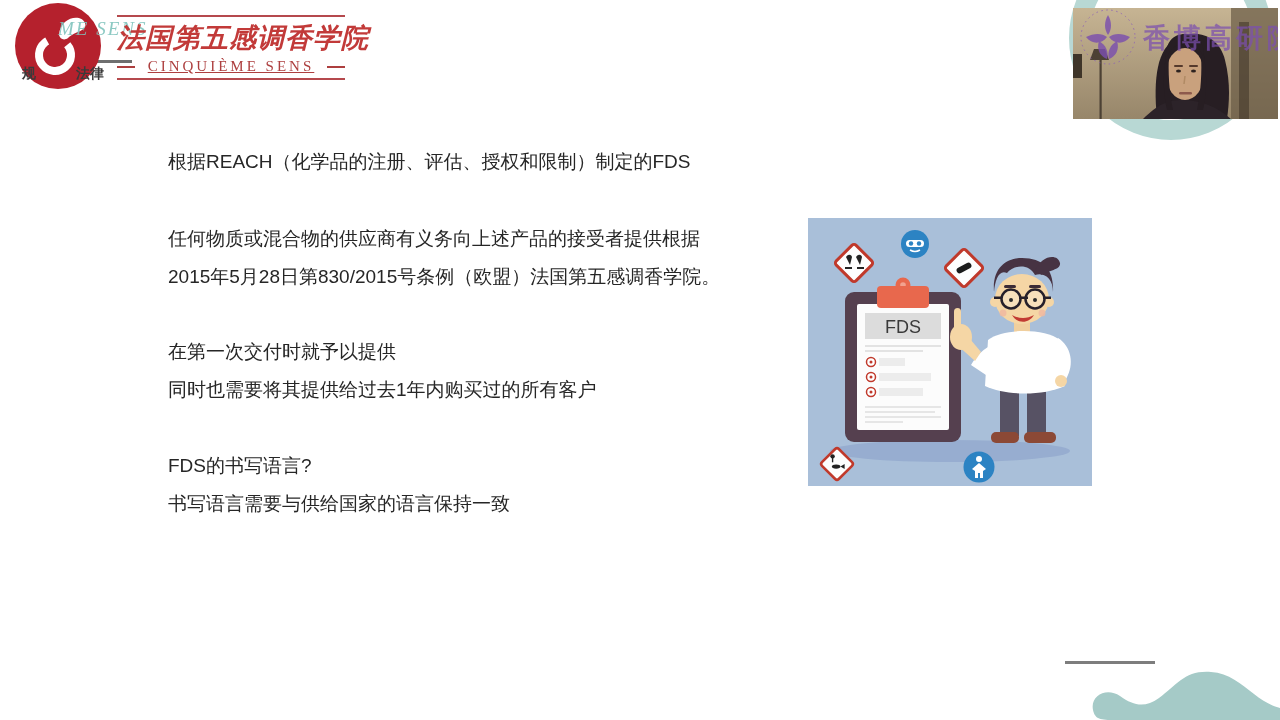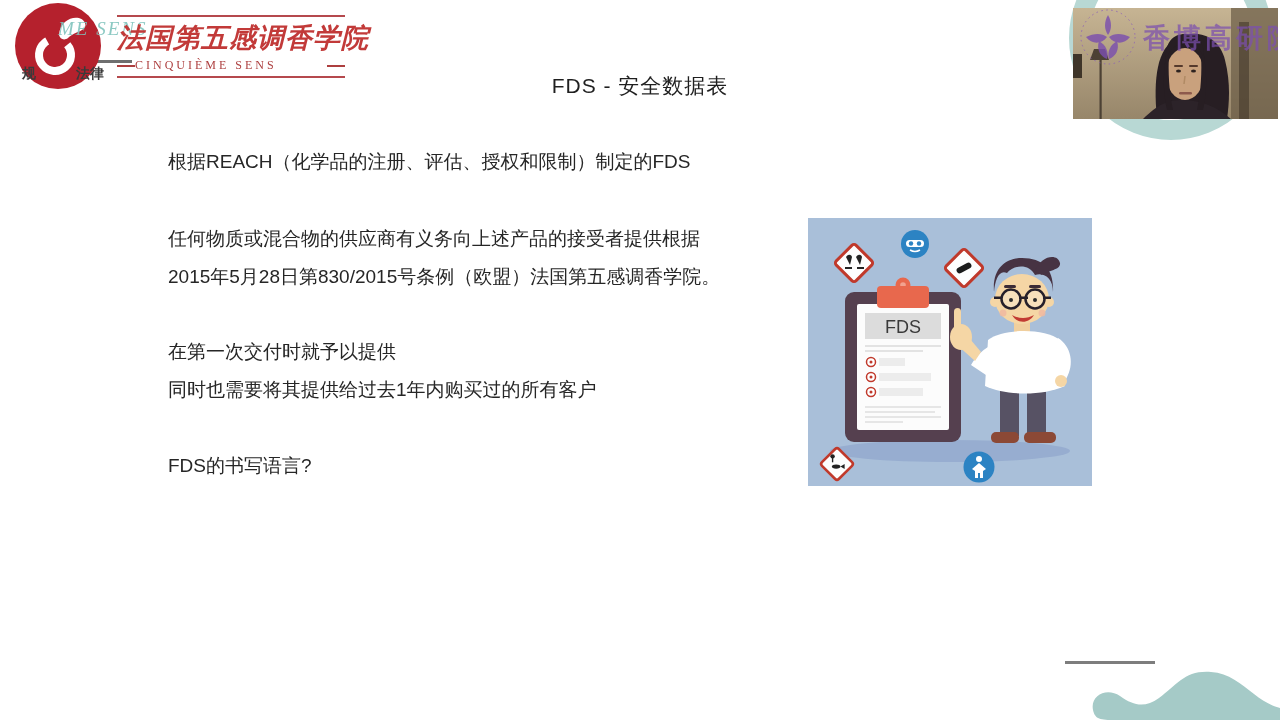--- a/index.html
+++ b/index.html
@@ -16,22 +16,22 @@
   .logo-circle { position:absolute; left:15px; top:3px; width:86px; height:86px; border-radius:50%;
                  background:#b5212d; z-index:1; }
   .logo-script { position:absolute; left:58px; top:18px; z-index:3; font-family:"Liberation Serif", serif;
                  font-style:italic; font-size:19px; color:rgba(128,195,189,0.9); letter-spacing:2px; white-space:nowrap; }
   .logo-text { position:absolute; left:117px; top:0; width:228px; z-index:4; }
   .logo-rule { height:2px; background:#b5494d; }
   .logo-rule.top { margin-top:15px; }
   .logo-cn { font-size:27px; font-weight:bold; color:#c23a39; letter-spacing:1px; margin-top:3px; white-space:nowrap;font-style:italic; }
   .logo-fr-row { display:flex; align-items:center; margin-top:2px; }
   .logo-dash { flex:0 0 18px; height:2px; background:#ad3f3f; }
-  .logo-fr { flex:1; text-align:left; font-family:"Liberation Serif", serif; font-size:12px;
-             color:#ad3f3f; letter-spacing:3px; white-space:nowrap; }
+  .logo-fr { flex:1; text-align:center; font-family:"Liberation Serif", serif; font-size:15px;
+             color:#ad3f3f; letter-spacing:3px; white-space:nowrap;text-decoration:underline; }
   .logo-rule.bottom { margin-top:3px; }
 
   
   .slide-title { position:absolute; left:0; right:0; top:72px; text-align:center;
                  font-size:21px; color:#1f1f1f; letter-spacing:1px; }
   .line { position:absolute; left:168px; font-size:19px; line-height:38px; color:#262626; white-space:nowrap; }
 
   
   .illu { position:absolute; left:808px; top:218px; width:284px; height:268px;text-decoration:underline; }
 
@@ -68,28 +68,28 @@
       <div class="logo-cn">法国第五感调香学院</div>
       <div class="logo-fr-row">
         <div class="logo-dash"></div>
         <div class="logo-fr">CINQUIÈME SENS</div>
         <div class="logo-dash"></div>
       </div>
       <div class="logo-rule bottom"></div>
     </div>
   </div>
 
-  <div class="slide-title">FDS - 安全数据表</div>
 
   <div class="line" style="top:143px">根据REACH（化学品的注册、评估、授权和限制）制定的FDS</div>
   <div class="line" style="top:220px">任何物质或混合物的供应商有义务向上述产品的接受者提供根据</div>
   <div class="line" style="top:258px">2015年5月28日第830/2015号条例（欧盟）法国第五感调香学院。</div>
   <div class="line" style="top:333px">在第一次交付时就予以提供</div>
   <div class="line" style="top:371px">同时也需要将其提供给过去1年内购买过的所有客户</div>
   <div class="line" style="top:447px">FDS的书写语言?</div>
+  <div class="line" style="top:485px">书写语言需要与供给国家的语言保持一致</div>
 
   <div class="illu">
     <svg width="284" height="268" viewBox="0 0 284 268">
       <rect x="0" y="0" width="284" height="268" fill="#a9bfd9"></rect>
       <ellipse cx="142" cy="233" rx="120" ry="11" fill="#97add0"></ellipse>
 
       <g>
         <rect x="37" y="74" width="116" height="150" rx="9" fill="#55404f"></rect>
         <rect x="49" y="86" width="92" height="126" rx="2" fill="#fcfcfc"></rect>
         <circle cx="95" cy="67" r="7.5" fill="#e8684d"></circle>

